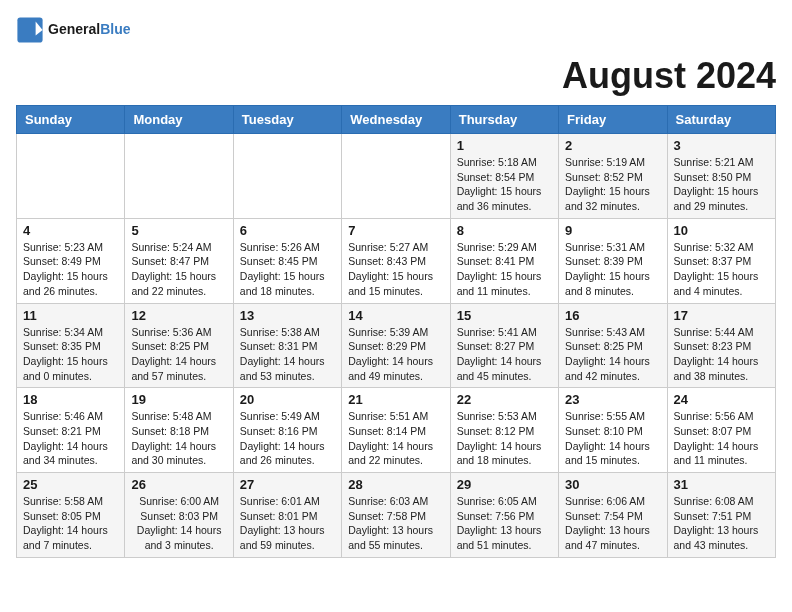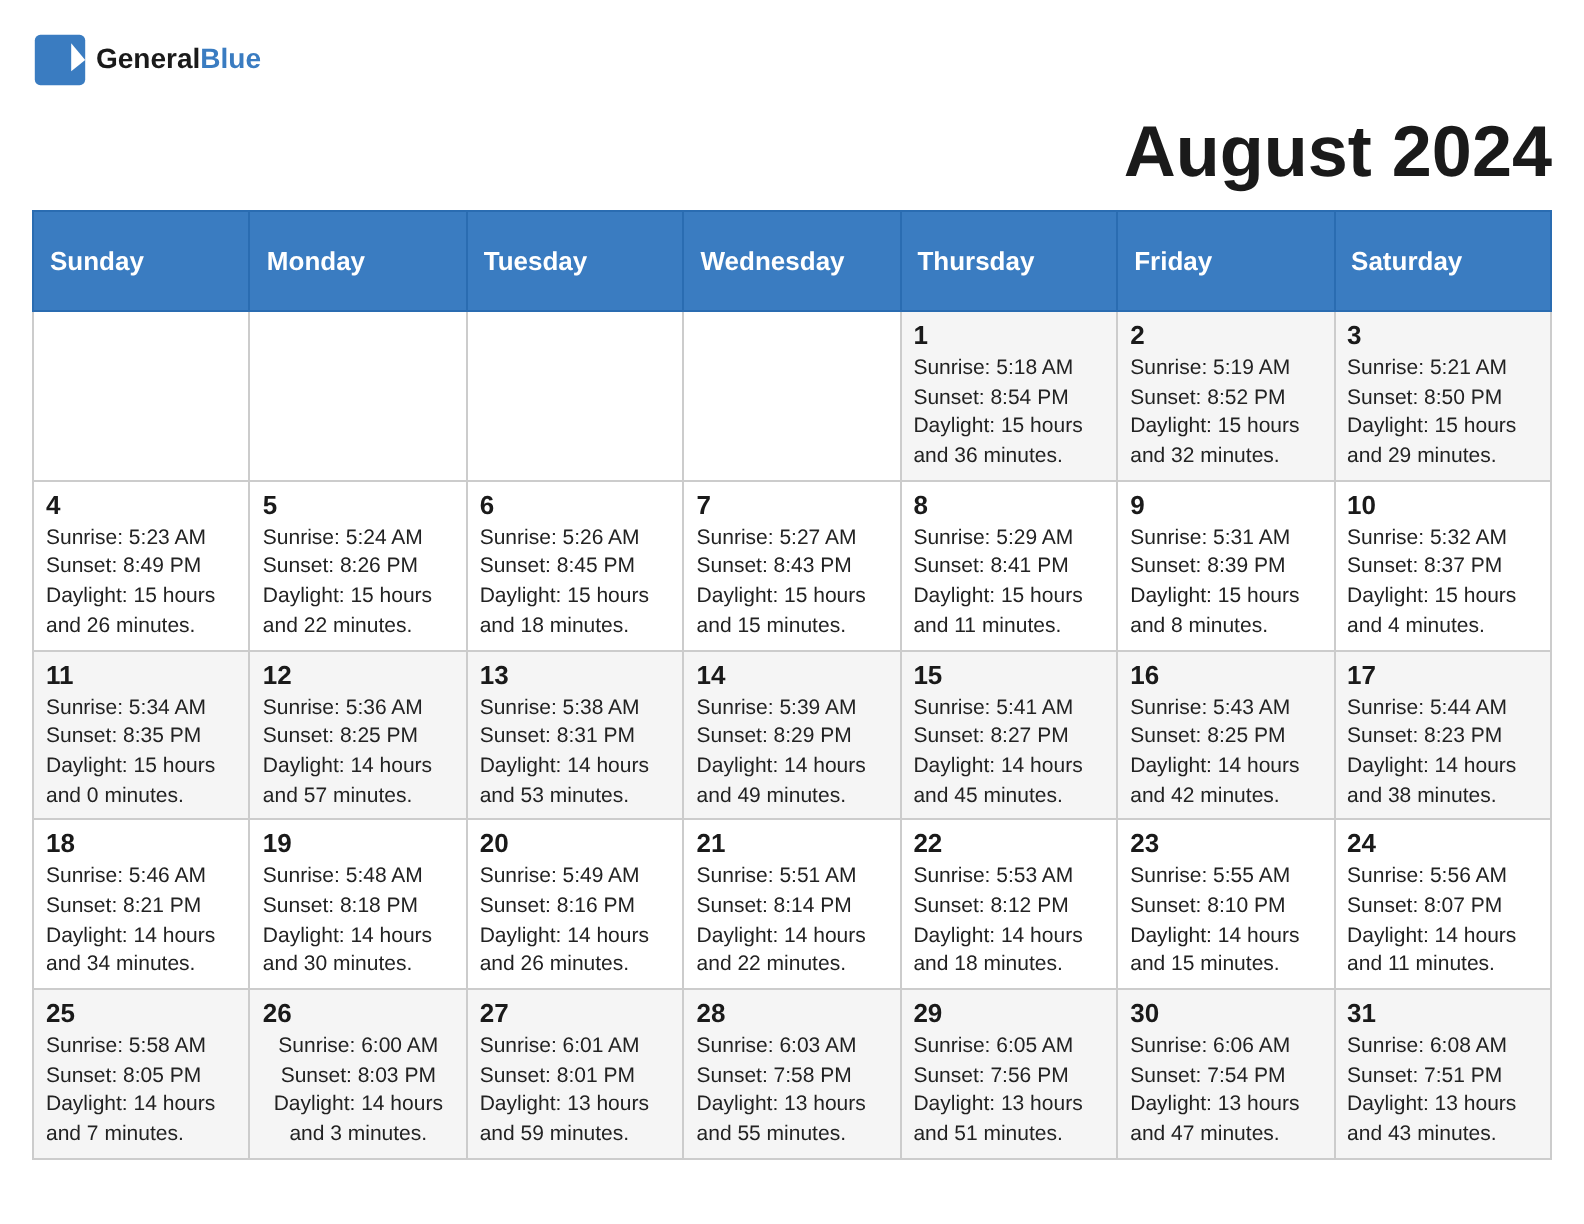--- a/index.html
+++ b/index.html
@@ -40,21 +40,21 @@
     .calendar {
       width: 100%;
       border-collapse: collapse;
       font-size: 11px;
     }
     .calendar thead tr th {
       background: #3a7cc1;
       color: #fff;
       font-weight: bold;
       font-size: 13px;
-      padding: 17px 8px;
+      padding: 6px 8px;
       text-align: left;
       border: 1px solid #2a6cb1;
     }
     .calendar tbody tr td {
       border: 1px solid #ccc;
       vertical-align: top;
       padding: 4px 6px;
       min-height: 80px;
       width: calc(100% / 7);
       background: #fff;
@@ -143,21 +143,21 @@
         <td>
           <span class="day-num">4</span>
           <div class="day-info" style="white-space: pre-line;">Sunrise: 5:23 AM
 Sunset: 8:49 PM
 Daylight: 15 hours
 and 26 minutes.</div>
         </td>
         <td>
           <span class="day-num">5</span>
           <div class="day-info" style="white-space: pre-line;">Sunrise: 5:24 AM
-Sunset: 8:26 PM
+Sunset: 8:47 PM
 Daylight: 15 hours
 and 22 minutes.</div>
         </td>
         <td>
           <span class="day-num">6</span>
           <div class="day-info" style="white-space: pre-line;">Sunrise: 5:26 AM
 Sunset: 8:45 PM
 Daylight: 15 hours
 and 18 minutes.</div>
         </td>

